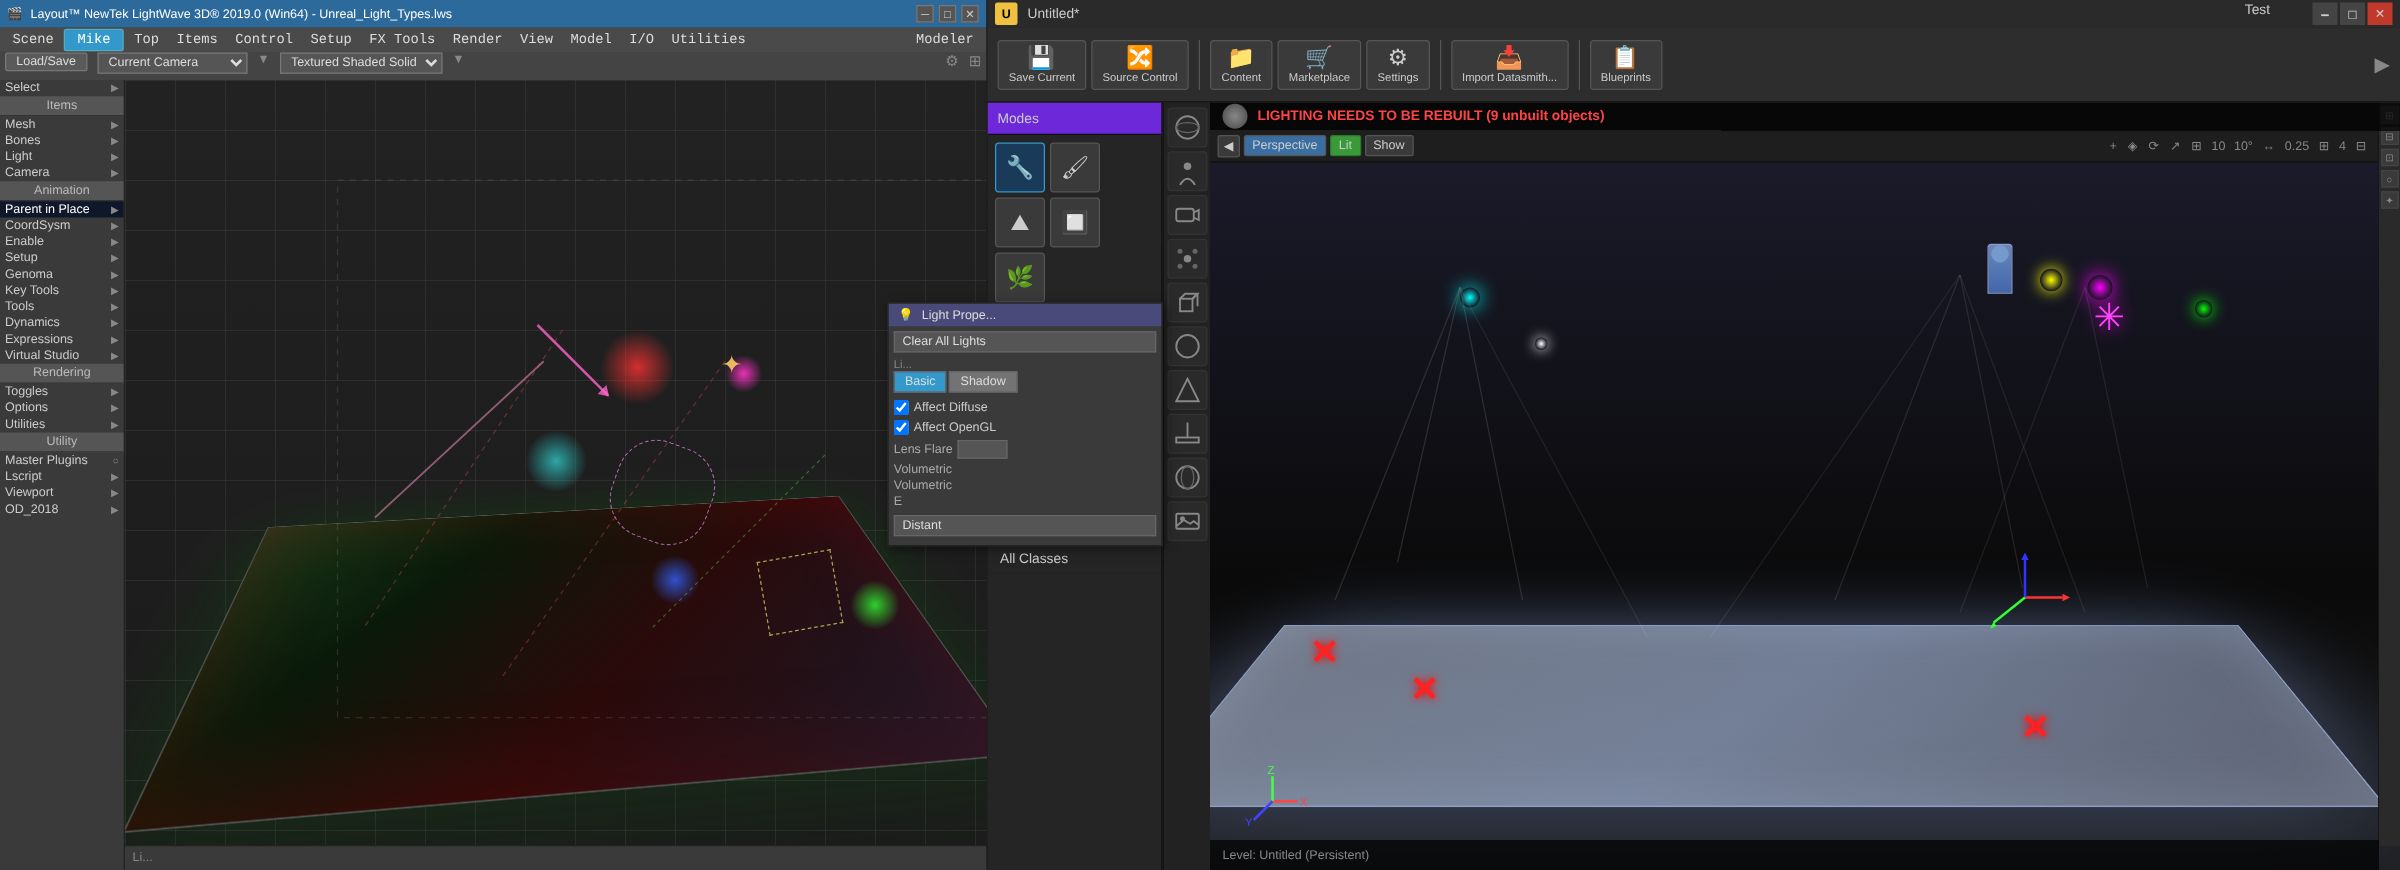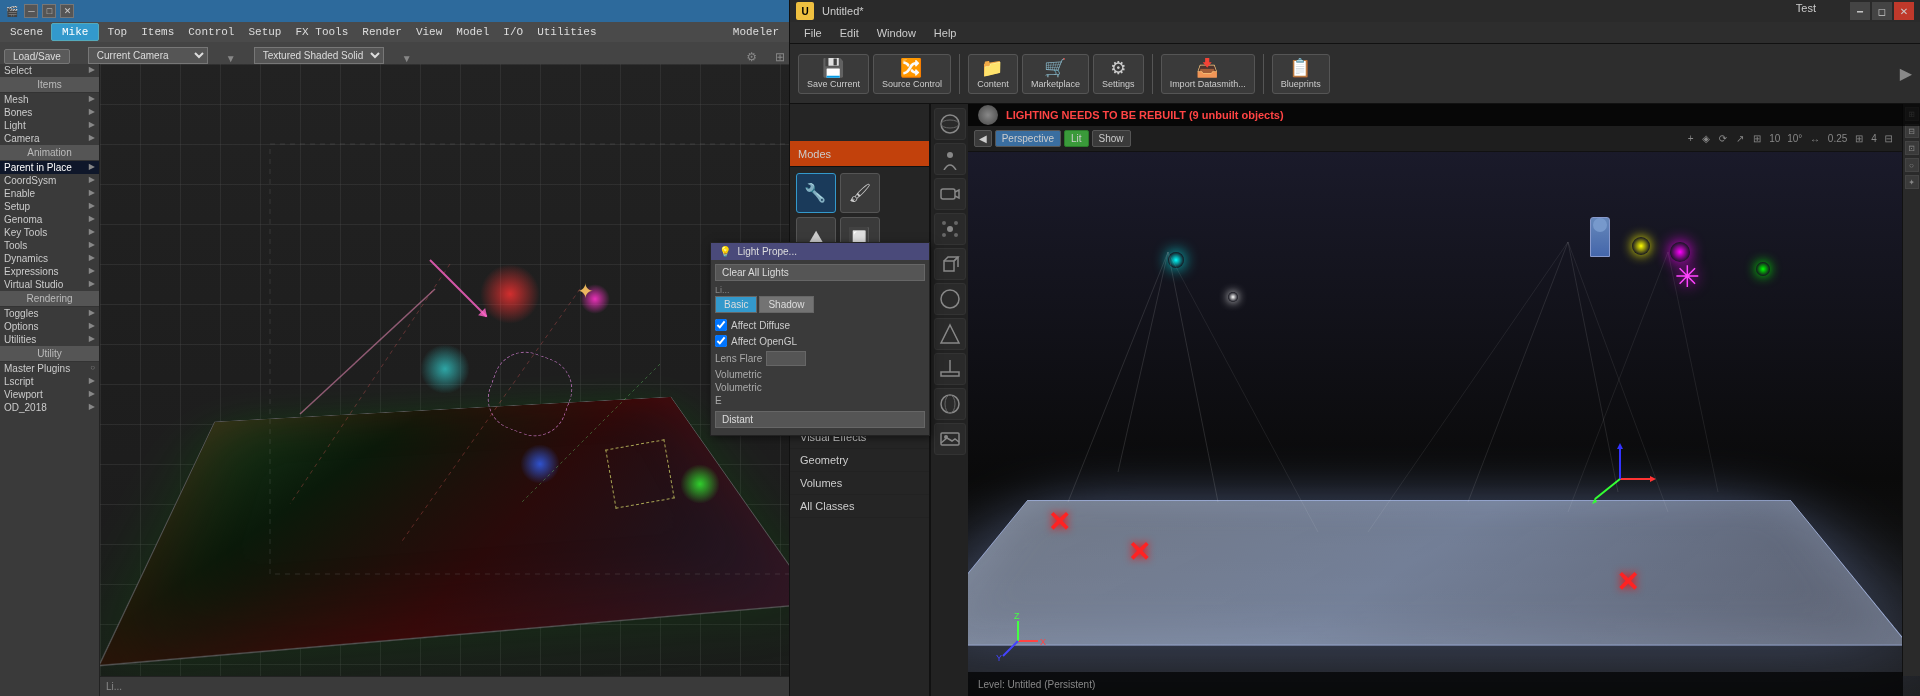--- a/index.html
+++ b/index.html
@@ -72,23 +72,23 @@
       border: 1px solid #777;
       border-radius: 2px;
     }
     .lw-menu-tab.active { background: #3399cc; border-color: #5ab; }
 
     
     #lw-toolbar {
       height: 22px;
       background: #444;
       display: flex;
-      align-items: flex-end;
+      align-items: flex-start;
       padding: 0 4px;
-      gap: 18px;
+      gap: 8px;
     }
     .lw-toolbar-btn {
       padding: 1px 8px;
       background: #5a5a5a;
       border: 1px solid #777;
       color: #ddd;
       font-size: 10px;
       cursor: pointer;
       border-radius: 2px;
     }
@@ -128,20 +128,21 @@
     .lw-sidebar-header {
       background: #555;
       color: #bbb;
       font-size: 10px;
       padding: 2px 4px;
       text-align: center;
       border-bottom: 1px solid #333;
     }
     .lw-sidebar-item {
       display: flex;
+      align-items: center;
       justify-content: space-between;
       padding: 1px 4px;
       color: #ccc;
       font-size: 10px;
       cursor: pointer;
     }
     .lw-sidebar-item.active { background: #0f172a; color: #fff; }
     .lw-sidebar-item .arrow { color: #888; font-size: 8px; }
 
     
@@ -548,26 +549,25 @@
 
     #place-modes {
       width: 140px;
       background: #252525;
       border-right: 1px solid #111;
       display: flex;
       flex-direction: column;
     }
     #place-modes-header {
       height: 26px;
-      background: #c2410c;
+      background: #6d28d9;
       display: flex;
       align-items: center;
       padding: 0 8px;
       border-bottom: 1px solid #111;
-      margin-top: 37px;
     }
     #place-modes-title {
       color: #ccc;
       font-size: 11px;
     }
     #place-modes-icons {
       display: flex;
       align-items: center;
       padding: 6px;
       gap: 4px;
@@ -670,20 +670,21 @@
     ::-webkit-scrollbar-track { background: #1a1a1a; }
     ::-webkit-scrollbar-thumb { background: #555; border-radius: 3px; }
   </style>
 </head>
 <body>
 
 <div id="lightwave-panel">
 
   <div id="lw-titlebar">
     <span id="lw-titlebar-icon">🎬</span>
+    <span id="lw-title">Layout™ NewTek LightWave 3D® 2019.0 (Win64) - Unreal_Light_Types.lws</span>
     <div id="lw-win-controls">
       <span>─</span>
       <span>□</span>
       <span>✕</span>
     </div>
   </div>
 
   <div id="lw-menubar">
     <span class="lw-menu-item">Scene</span>
     <span class="lw-menu-tab active">Mike</span>
@@ -891,26 +892,20 @@
     <span id="ue4-title">Untitled*</span>
     <div id="ue4-win-controls">
 
       <span style="color:#ccc;font-size:11px;margin-right:32px;">Test</span>
       <button class="ue4-win-btn">🗕</button>
       <button class="ue4-win-btn">◻</button>
       <button class="ue4-win-btn close">✕</button>
     </div>
   </div>
 
-  <div id="ue4-menubar">
-    <span class="ue4-menu-item">File</span>
-    <span class="ue4-menu-item">Edit</span>
-    <span class="ue4-menu-item">Window</span>
-    <span class="ue4-menu-item">Help</span>
-  </div>
 
   <div id="ue4-toolbar">
     <div class="ue4-toolbar-btn">
       <span class="tb-icon">💾</span>
       <span>Save Current</span>
     </div>
     <div class="ue4-toolbar-btn">
       <span class="tb-icon">🔀</span>
       <span>Source Control</span>
     </div>

